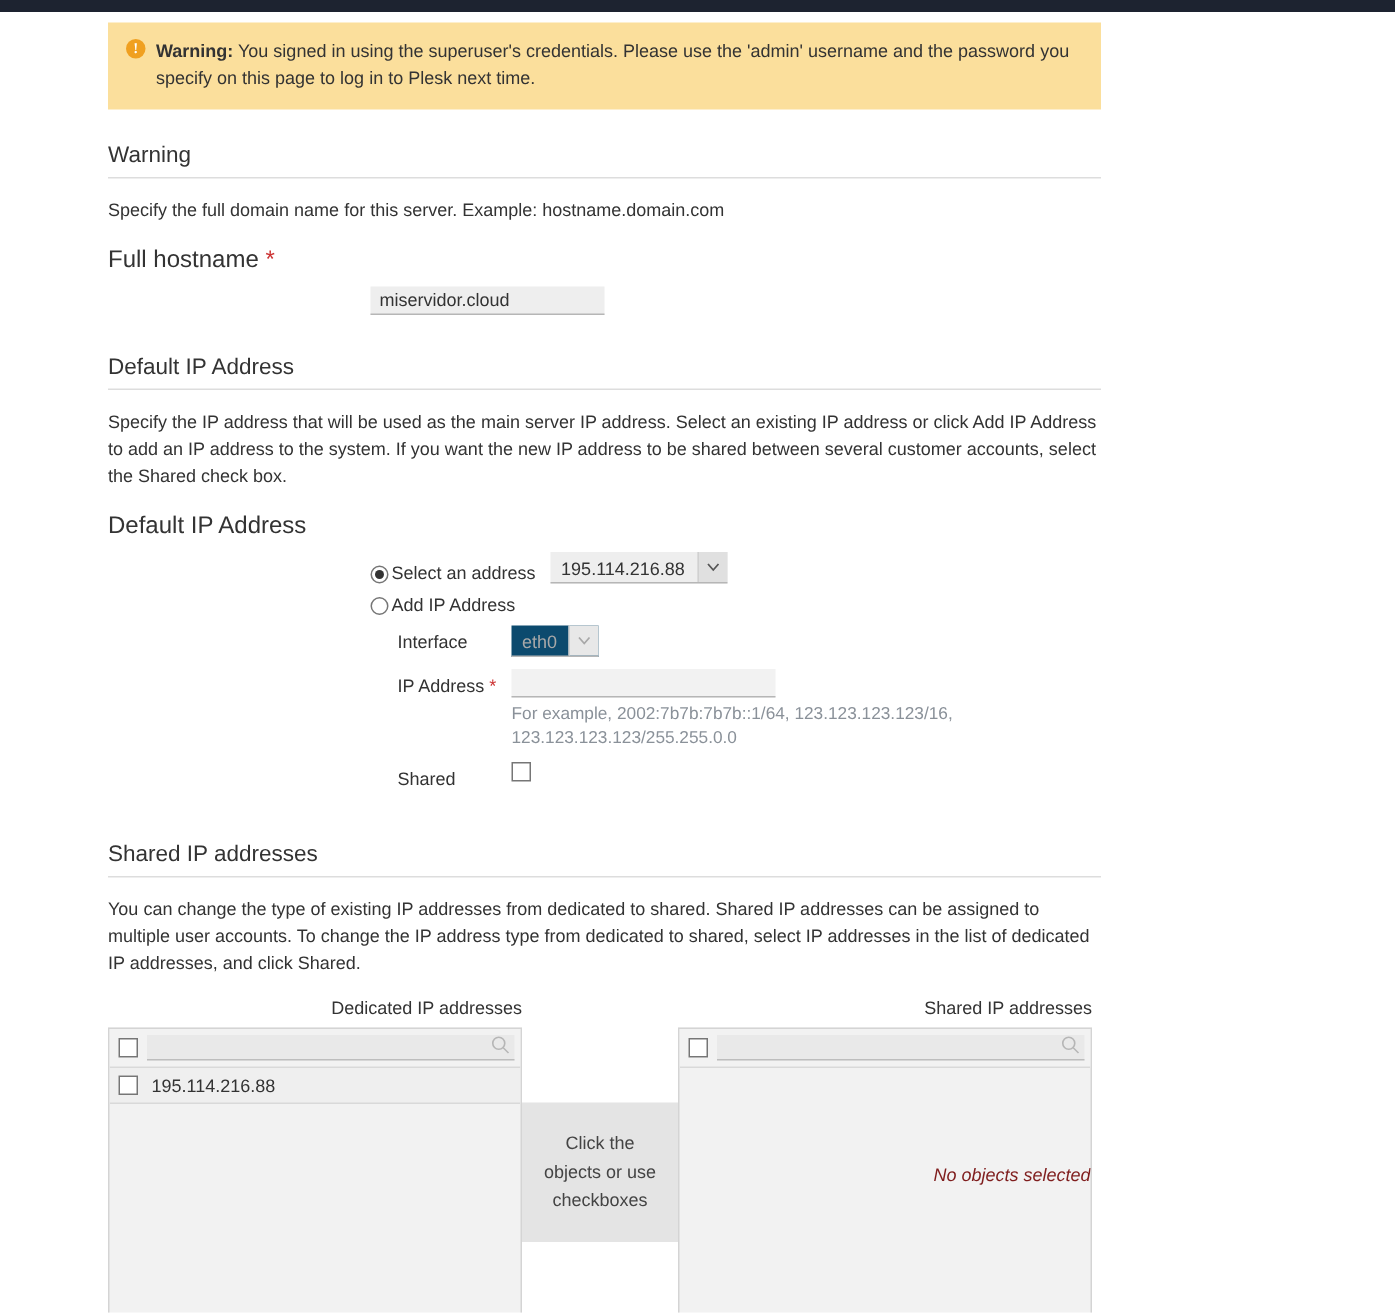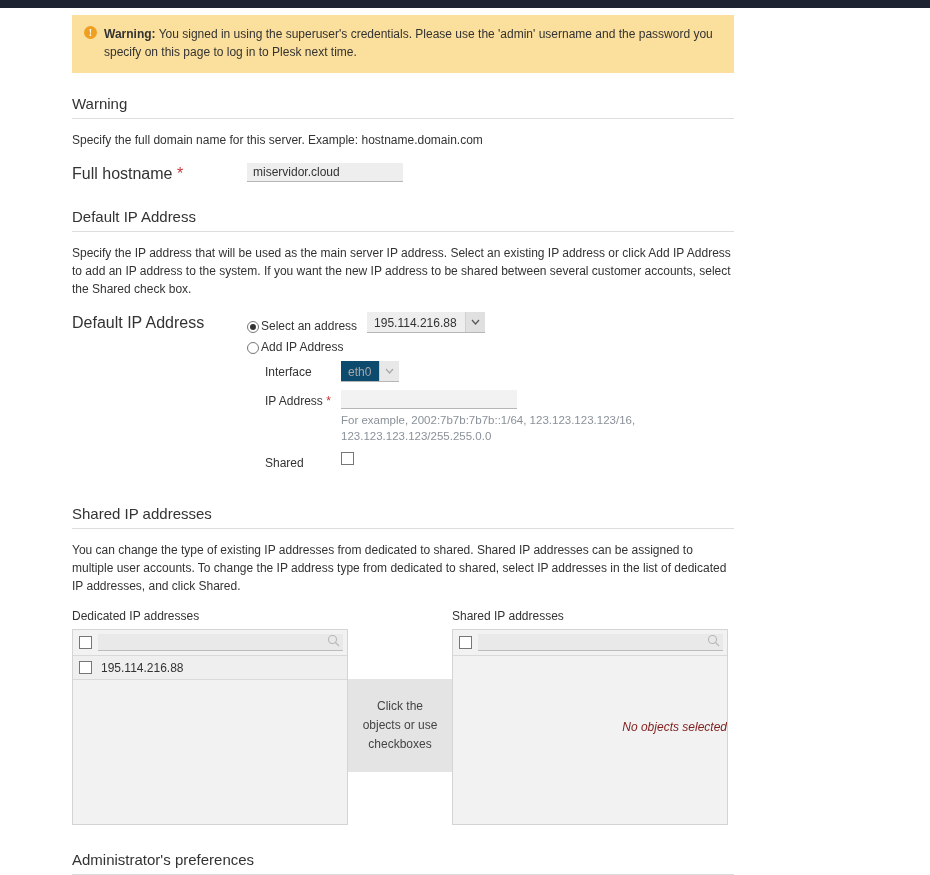--- a/index.html
+++ b/index.html
@@ -85,21 +85,21 @@
   }
   .flabel {
     width: 175px;
     flex: 0 0 175px;
     font-size: 16px;
     color: #333333;
     padding-top: 3px;
     line-height: 16px;
   }
   .req { color: #cc3333; }
-  .fctl { flex: 1; }
+  .fctl { flex: 1; margin-top: 28px; }
 
   input.tf {
     border: none;
     border-bottom: 1px solid #b6b6b6;
     background: #eeeeee;
     height: 19px;
     font-size: 12px;
     font-family: "Liberation Sans", sans-serif;
     color: #333333;
     padding: 1px 6px;
@@ -197,20 +197,21 @@
   .dual {
     display: flex;
     align-items: flex-start;
     margin-top: 4px;
   }
   .col { width: 276px; }
   .col-title {
     font-size: 12px;
     color: #333333;
     margin-bottom: 6px;
+    text-align: right;
   }
   .listbox {
     border: 1px solid #d4d4d4;
     background: #f2f2f2;
     height: 196px;
     box-sizing: border-box;
     position: relative;
     overflow: hidden;
   }
   .lb-head {

